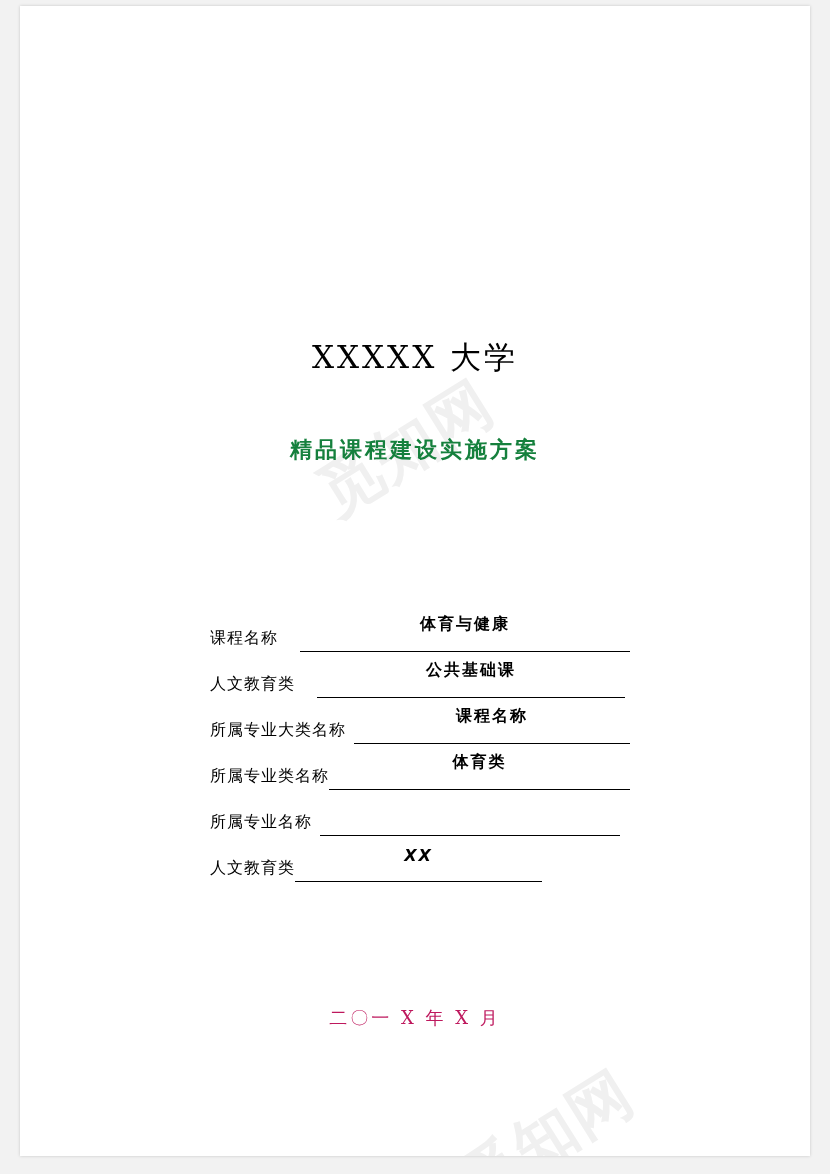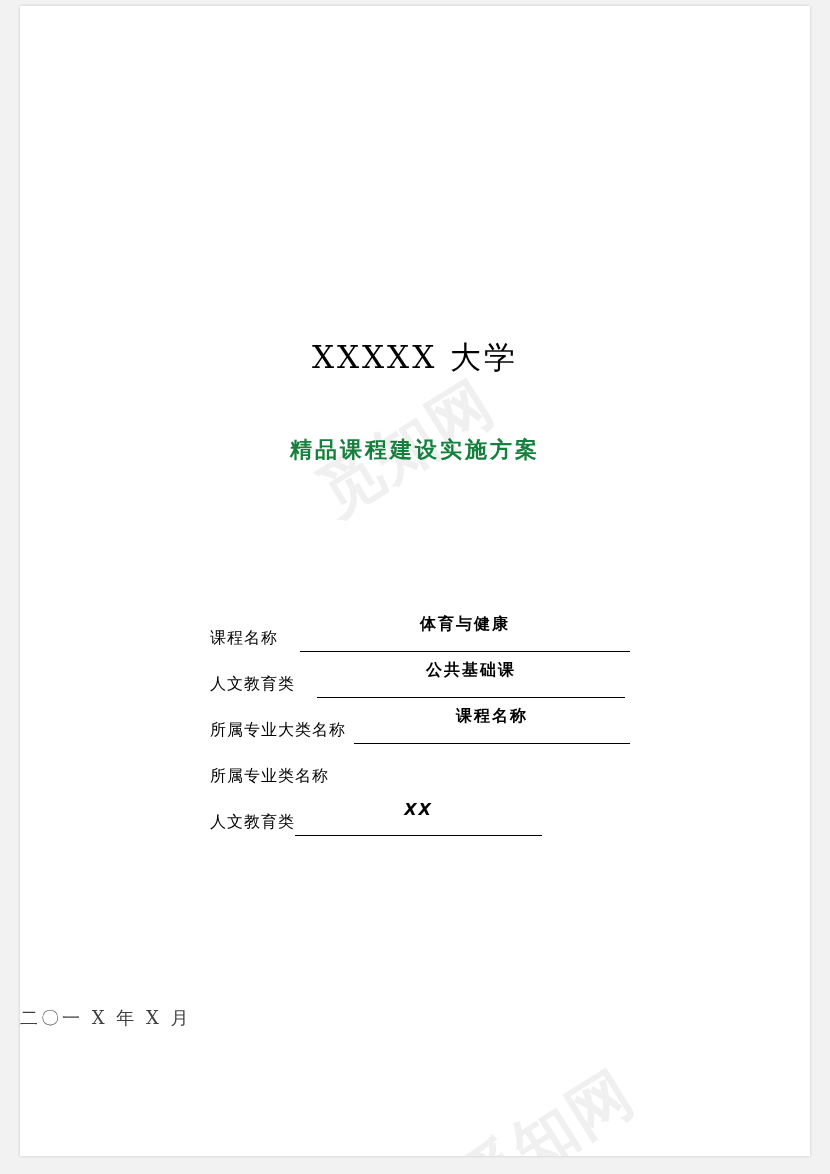--- a/index.html
+++ b/index.html
@@ -103,25 +103,25 @@
   .r2 .form-value { margin-left: 22px; margin-right: 5px; text-align: center; }
   .r3 .form-value { margin-left: 8px; margin-right: 0px; }
   .r4 .form-value { margin-left: 0px; margin-right: 0px; }
   .r5 .form-value { margin-left: 8px; margin-right: 10px; }
   .r6 .form-value { margin-left: 0px; margin-right: 88px; font-style: italic; }
   .date-block {
     position: absolute;
     left: 0;
     right: 0;
     top: 1000px;
-    text-align: left;
+    text-align: center;
     font-family: "DejaVu Serif", "Liberation Serif", serif;
     font-size: 18px;
     letter-spacing: 3px;
-    color: #404040;
+    color: #be185d;
   }
 </style>
 </head>
 <body>
 
 <div class="page">
 
   <div class="watermark wm1">觅知网</div>
   <div class="watermark wm2">觅知网</div>
 
@@ -142,22 +142,27 @@
       <span class="form-value">公共基础课</span>
     </div>
 
     <div class="form-row r3">
       <span class="form-label">所属专业大类名称</span>
       <span class="form-value">课程名称</span>
     </div>
 
     <div class="form-row r4">
       <span class="form-label">所属专业类名称</span>
+      <span class="form-value">体育类</span>
     </div>
 
+    <div class="form-row r5">
+      <span class="form-label">所属专业名称</span>
+      <span class="form-value"></span>
+    </div>
 
     <div class="form-row r6">
       <span class="form-label">人文教育类</span>
       <span class="form-value">XX</span>
     </div>
 
   </div>
 
   <div class="date-block">二〇一 X 年 X 月</div>
 

